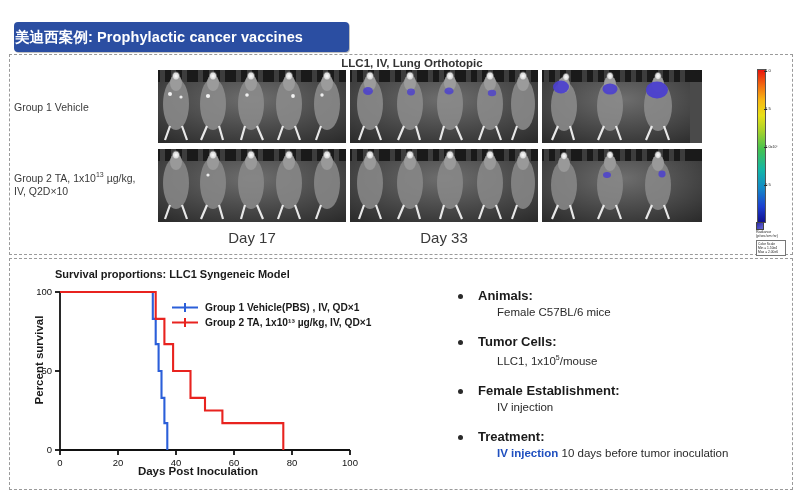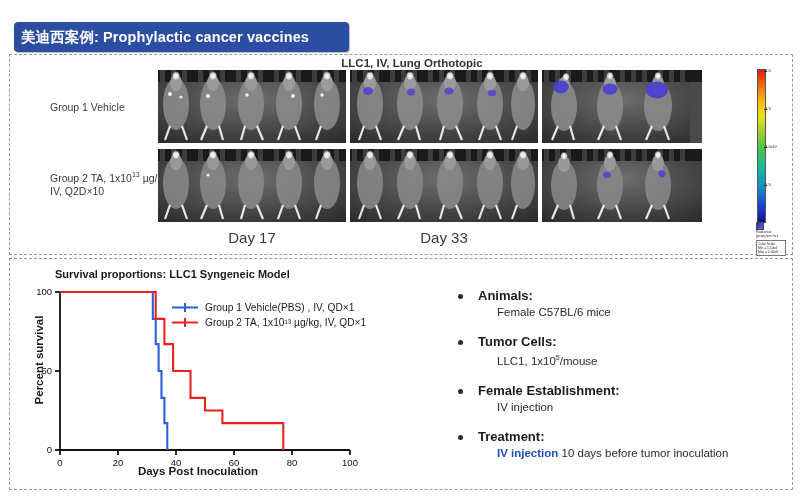--- a/index.html
+++ b/index.html
@@ -9,35 +9,35 @@
     color:#231f20;overflow:hidden;position:relative;
   }
   
   #title-bar{
     position:absolute;left:14px;top:22px;width:335px;height:30px;
     background:#2b4ea2;border-radius:4px;
     display:flex;align-items:center;
     box-shadow:1px 1px 0 rgba(0,0,0,.25);
   }
   #title-bar .ttl{
-    color:#fff;font-size:14.5px;font-weight:bold;padding-left:7px;
+    color:#fff;font-size:14.5px;font-weight:bold;padding-left:1px;
     letter-spacing:.1px;white-space:nowrap;
   }
   
   .dash-panel{position:absolute;border:1px dashed #9a9a9a;background:#fff;}
   #imaging-panel{left:9px;top:54px;width:782px;height:199px;}
   #bottom-panel{left:9px;top:258px;width:782px;height:230px;}
 
   
   #imaging-header{
     position:absolute;left:312px;top:57px;width:200px;
     text-align:center;font-size:11.5px;font-weight:bold;color:#333;
   }
   .group-label{
-    position:absolute;font-size:10.5px;color:#3a3a3a;line-height:13.5px;margin-left:36px;
+    position:absolute;font-size:10.5px;color:#3a3a3a;line-height:13.5px;
   }
   #group1-label{left:14px;top:101px;width:150px;}
   #group2-label{left:14px;top:168px;width:155px;}
   .sup{font-size:7px;vertical-align:super;}
 
   #img-grid{position:absolute;left:158px;top:70px;width:592px;height:152px;}
   .day-block{position:absolute;top:0;height:152px;}
   .day-block .row{position:absolute;left:0;width:100%;height:73px;overflow:hidden;background:#000;}
   .day-block .row.r1{top:0;}
   .day-block .row.r2{top:79px;}
@@ -68,21 +68,21 @@
   #ylabel{
     position:absolute;left:-39px;top:72px;width:120px;text-align:center;
     font-size:11.5px;font-weight:bold;color:#1a1a1a;
     transform:rotate(-90deg);transform-origin:center;
   }
   #xlabel{
     position:absolute;left:30px;top:183px;width:300px;text-align:center;
     font-size:11.5px;font-weight:bold;color:#1a1a1a;
   }
   #legend{position:absolute;left:172px;top:300px;font-size:10.2px;color:#1a1a1a;line-height:15px;}
-  .leg-row{display:flex;align-items:center;height:15px;white-space:nowrap;}
+  .leg-row{display:flex;align-items:center;height:15px;white-space:nowrap;font-weight:bold;}
   .leg-mark{width:26px;height:11px;margin-right:7px;flex:0 0 26px;}
 
   
   #bullets{position:absolute;left:452px;top:288px;width:330px;}
   .blt{position:relative;margin-bottom:14px;padding-left:26px;}
   .blt::before{
     content:"";position:absolute;left:6px;top:6px;width:5px;height:5px;
     border-radius:50%;background:#2a2a2a;
   }
   .blt .hd{font-size:13px;font-weight:bold;color:#1a1a1a;line-height:16px;}

